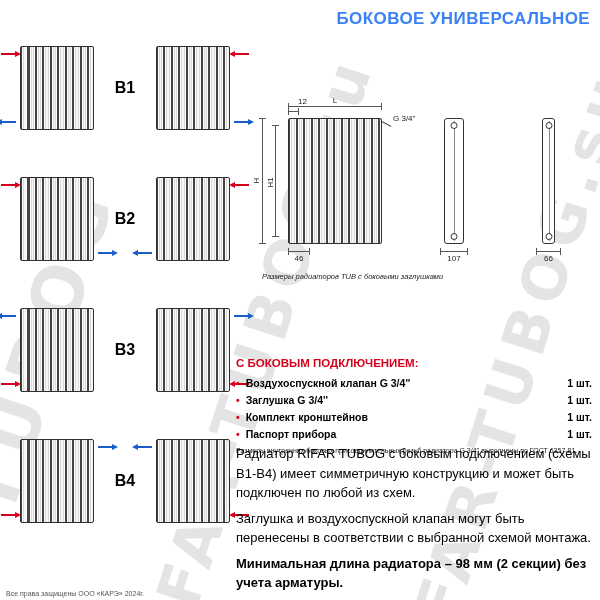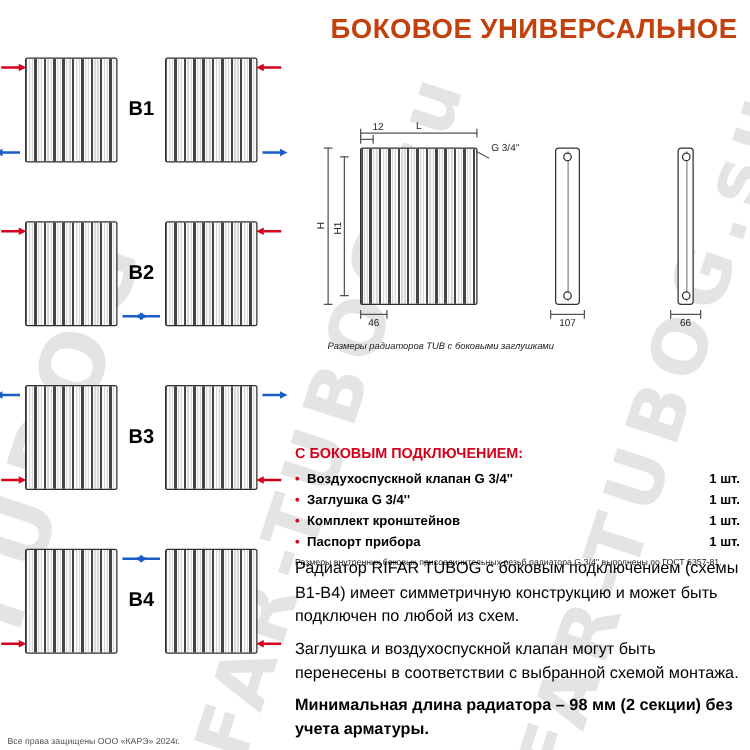--- a/index.html
+++ b/index.html
@@ -12,25 +12,25 @@
     position:absolute;z-index:0;font-weight:bold;white-space:nowrap;
     color:var(--wm,#e4e4e4);transform-origin:0 50%;transform:rotate(-72deg);
     font-family:"DejaVu Sans",sans-serif;user-select:none;
   }
   .wm1{left:-12px;top:470px;font-size:70px;letter-spacing:14px;}
   .wm2{left:150px;top:650px;font-size:60px;letter-spacing:8px;}
   .wm3{left:408px;top:665px;font-size:60px;letter-spacing:8px;}
   
   .title{
     position:absolute;top:8px;right:10px;z-index:2;text-align:right;
-    font-size:22px;font-weight:bold;line-height:1.35;letter-spacing:.4px;color:#c2410c;
+    font-size:17px;font-weight:bold;line-height:1.35;letter-spacing:.4px;color:#3b82f6;
   }
   
   #schemes{position:absolute;left:20px;top:46px;z-index:1;}
-  .scheme-row{display:flex;align-items:center;gap:4px;margin-bottom:47px;height:84px;}
+  .scheme-row{display:flex;align-items:center;gap:16px;margin-bottom:47px;height:84px;}
   .diagram{position:relative;width:74px;height:84px;}
   .radiator,.rad-front{
     border:1.5px solid #2f2f2f;border-radius:2px;box-sizing:border-box;
     background:repeating-linear-gradient(90deg,
       #444 0px,#444 1px,
       #fdfdfd 1px,#fdfdfd 2px,
       #d9d9d9 2px,#d9d9d9 3px,
       #f6f6f6 3px,#f6f6f6 4.5px,
       #d9d9d9 4.5px,#d9d9d9 5.5px,
       #fdfdfd 5.5px,#fdfdfd 6.5px,

